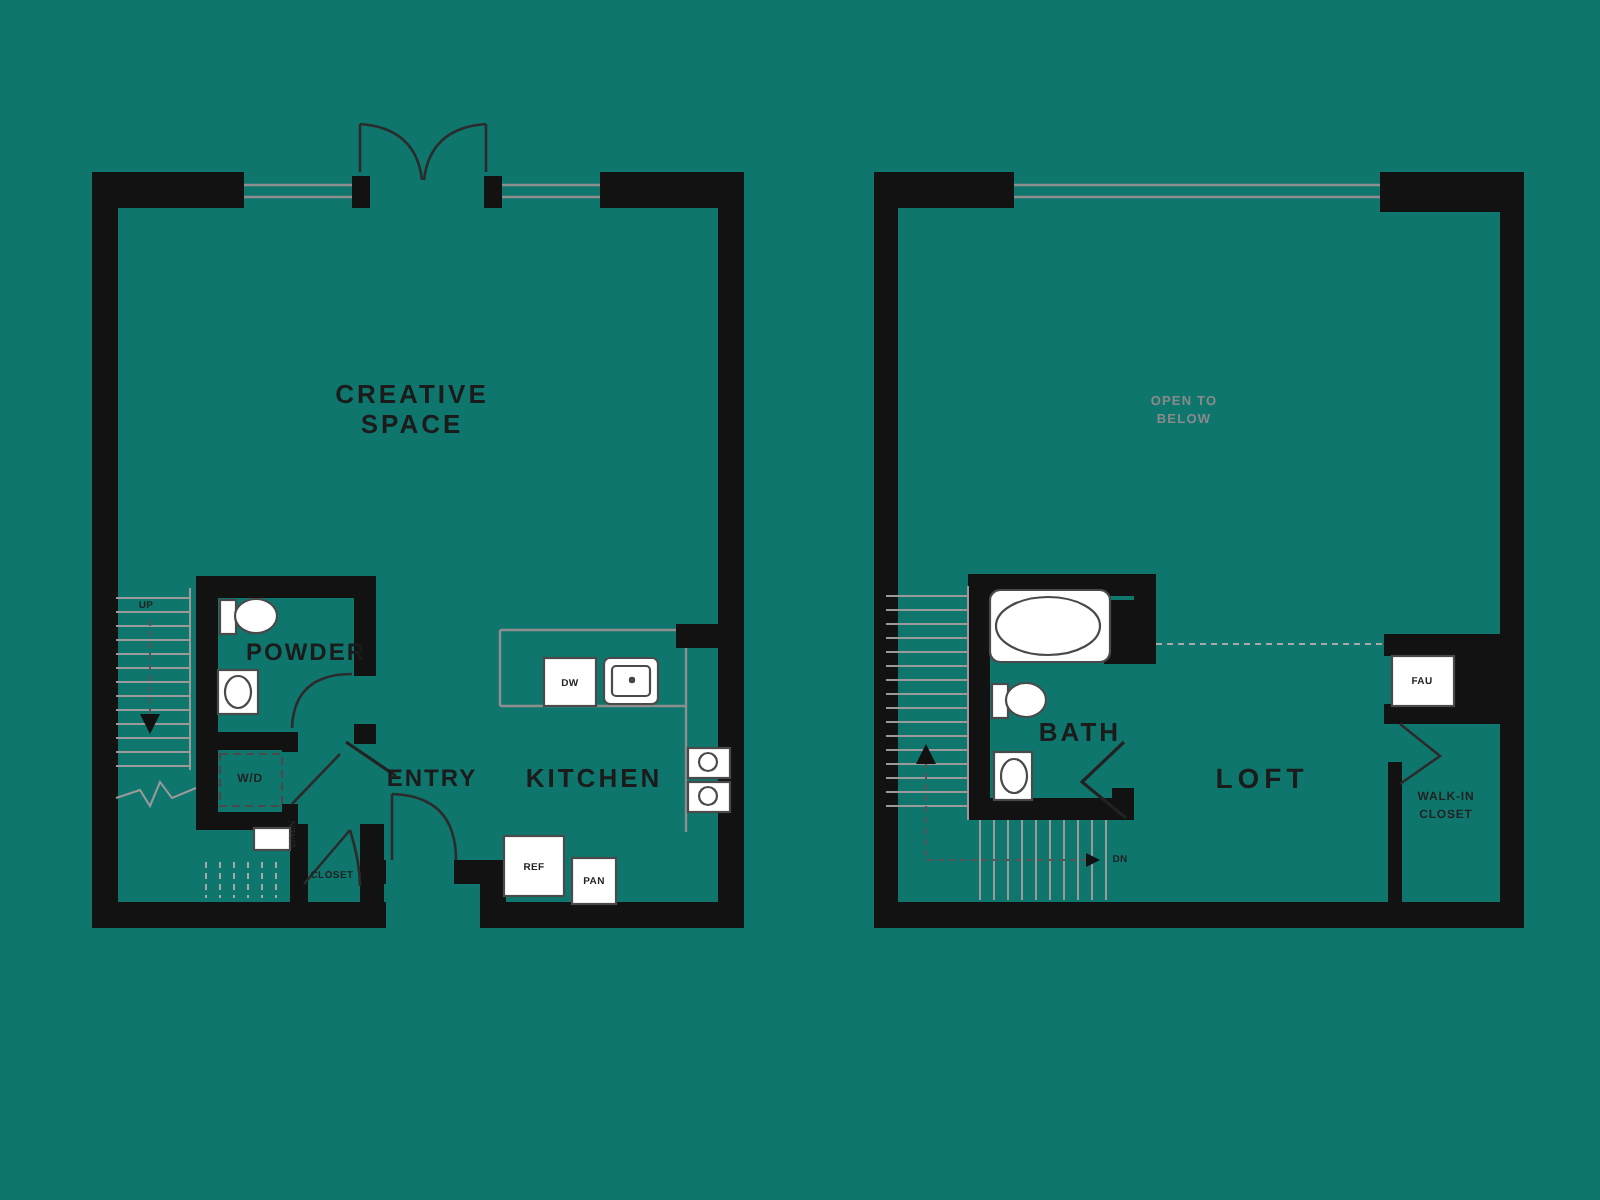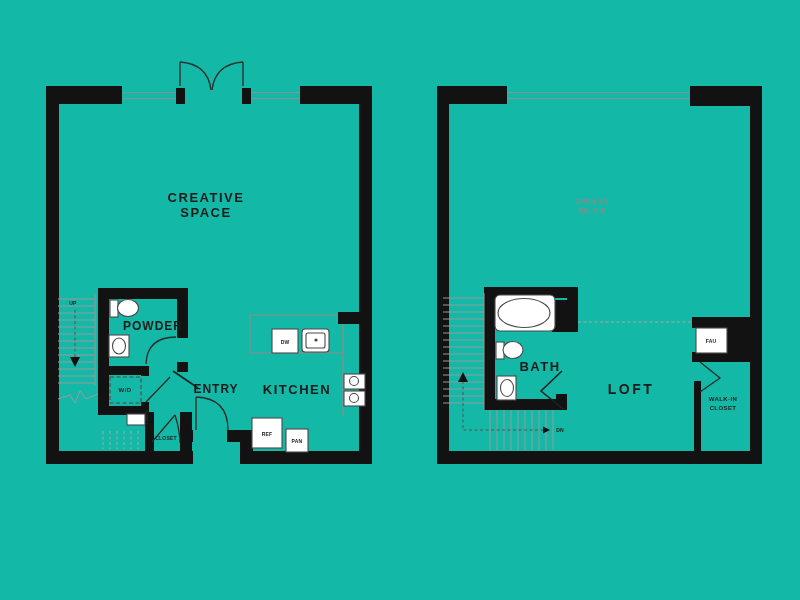--- a/index.html
+++ b/index.html
@@ -1,16 +1,16 @@
 <!DOCTYPE html>
 <html><head>
 <meta charset="utf-8">
 <style>
   html,body{margin:0;padding:0;background:#ffffff;}
-  .stage{position:relative;width:800px;height:600px;background:#14b8a6;overflow:hidden;}
+  .stage{position:relative;width:800px;height:600px;background:#0f766e;overflow:hidden;}
   svg{position:absolute;left:0;top:0;}
   .wall{fill:#121212;stroke:none;}
   .thin{stroke:#8e8e8e;stroke-width:1.2;fill:none;}
   .tread{stroke:#9a9a9a;stroke-width:1;fill:none;}
   .hid{stroke:#a8a8a8;stroke-width:1;fill:none;stroke-dasharray:3 2.5;}
   .dash{stroke:#555;stroke-width:1;fill:none;stroke-dasharray:3 2.5;}
   .door{stroke:#2b2b2b;stroke-width:1.3;fill:none;}
   .doorl{stroke:#222;stroke-width:1.6;fill:none;}
   .fix{stroke:#4a4a4a;stroke-width:1.1;fill:#ffffff;}
   .fixd{stroke:#4a4a4a;stroke-width:1.1;fill:none;stroke-dasharray:4 2.5;}

